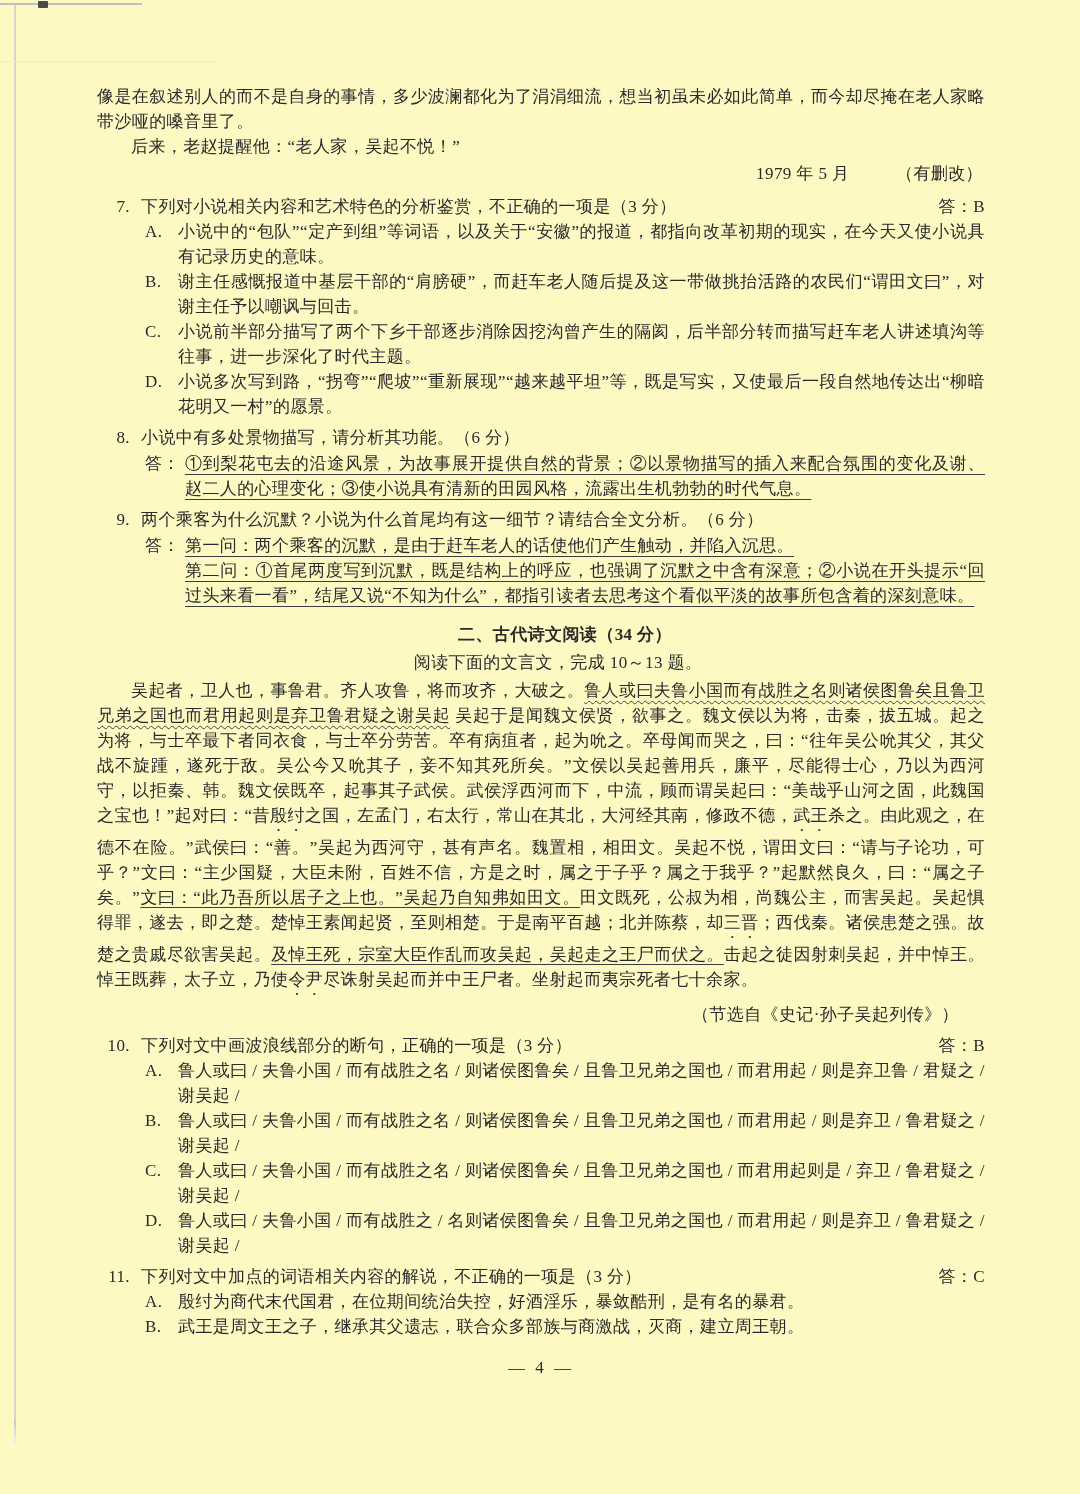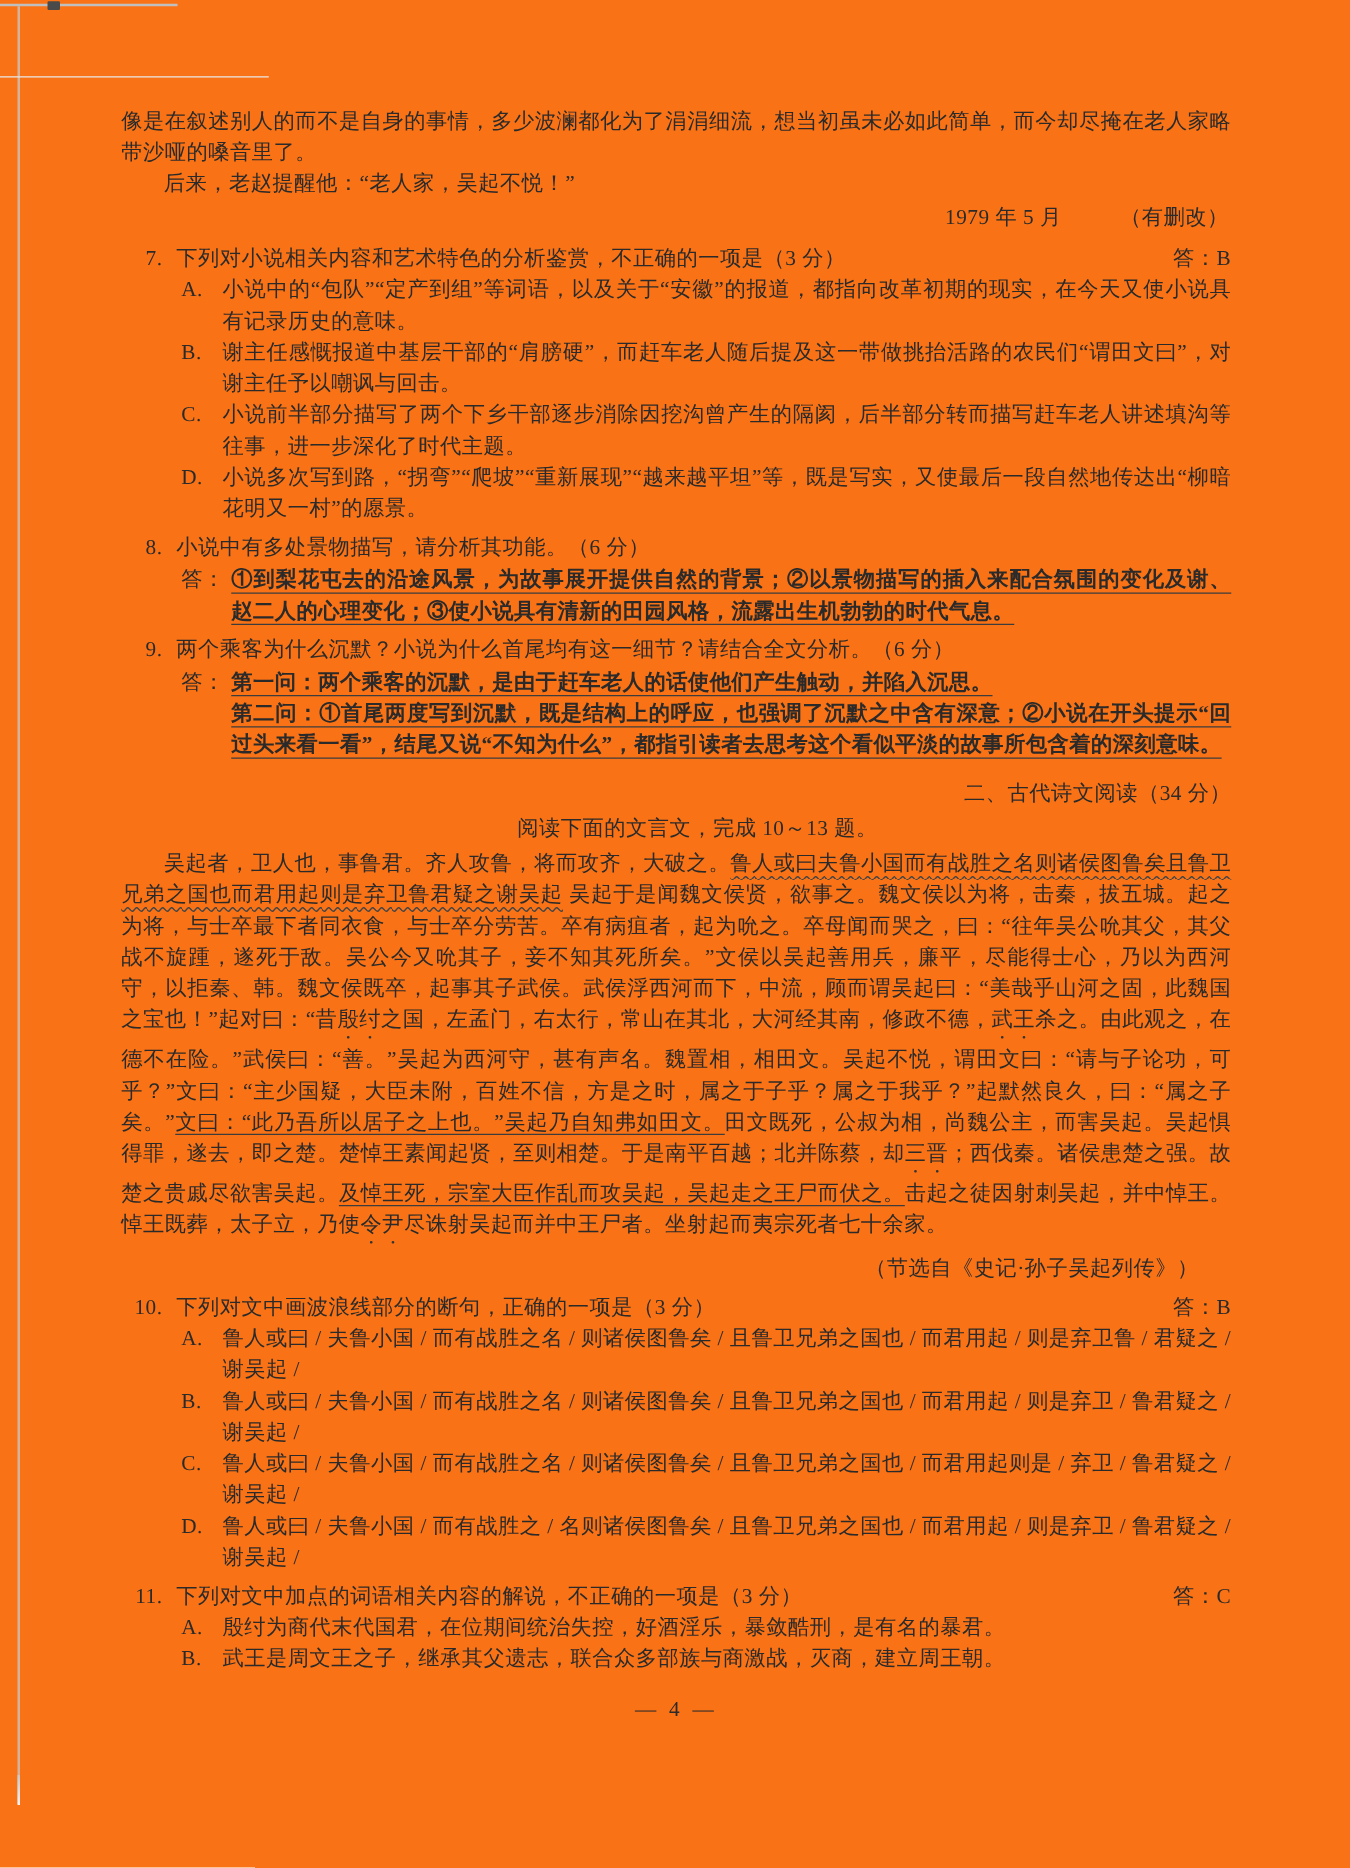--- a/index.html
+++ b/index.html
@@ -1,19 +1,19 @@
 <!DOCTYPE html>
 <html lang="zh"><head>
 <meta charset="utf-8">
 <style>
   html,body{margin:0;padding:0;background:#ffffff;}
   .page{
     position:relative;
     width:1080px;height:1494px;
-    background:#f97316;
+    background:#fef9c3;
     overflow:hidden;
     font-family:"Liberation Serif","DejaVu Serif",serif;
     color:#2a2a2a;
   }
   
   .artifact{position:absolute;background:#c8c8c8;}
   .a-vline{left:14px;top:5px;width:2px;height:1438px;opacity:.75;}
   .a-topline{left:0;top:3px;width:142px;height:2px;background:#bfbfbf;}
   .a-topdot{left:38px;top:1px;width:10px;height:7px;background:#4a4a4a;border-radius:1px;}
   .a-faint{left:0;top:61px;width:215px;height:1px;background:#e9e9e9;}
@@ -34,29 +34,29 @@
   .q-head{display:flex;}
   .q-num{flex:0 0 38px;text-align:right;padding-right:5px;box-sizing:border-box;white-space:nowrap;}
   .q-stem{flex:1;margin-left:6px;text-align:left;}
   .q-ans{margin-left:auto;padding-left:12px;white-space:nowrap;}
   .opt{display:flex;padding-left:48px;}
   .opt-label{flex:0 0 33px;}
   .opt-text{flex:1;text-align:justify;}
 
   .ans-row{display:flex;padding-left:48px;margin-top:1px;}
   .ans-label{flex:0 0 40px;white-space:nowrap;}
-  .ans-body{flex:1;font-weight:bold;}
+  .ans-body{flex:1;}
   .uline-block{
     text-decoration:underline;
     text-decoration-color:#3c3c3c;
     text-decoration-thickness:1px;
     text-underline-offset:5px;
   }
 
-  .sec-title{font-weight:400;margin-top:14px;text-align:right;margin-left:48px;}
+  .sec-title{font-weight:700;margin-top:14px;text-align:center;margin-left:48px;}
   .sec-sub{font-weight:700;text-indent:2em;margin-top:3px;text-align:left;}
   .sec-instr{text-indent:2em;margin-top:3px;text-align:center;}
 
   .passage{margin-top:3px;text-indent:2em;}
   .seg-plain{}
   .seg-wavy{
     text-decoration:underline wavy;
     text-decoration-color:#444;
     text-decoration-thickness:1px;
     text-underline-offset:4px;

